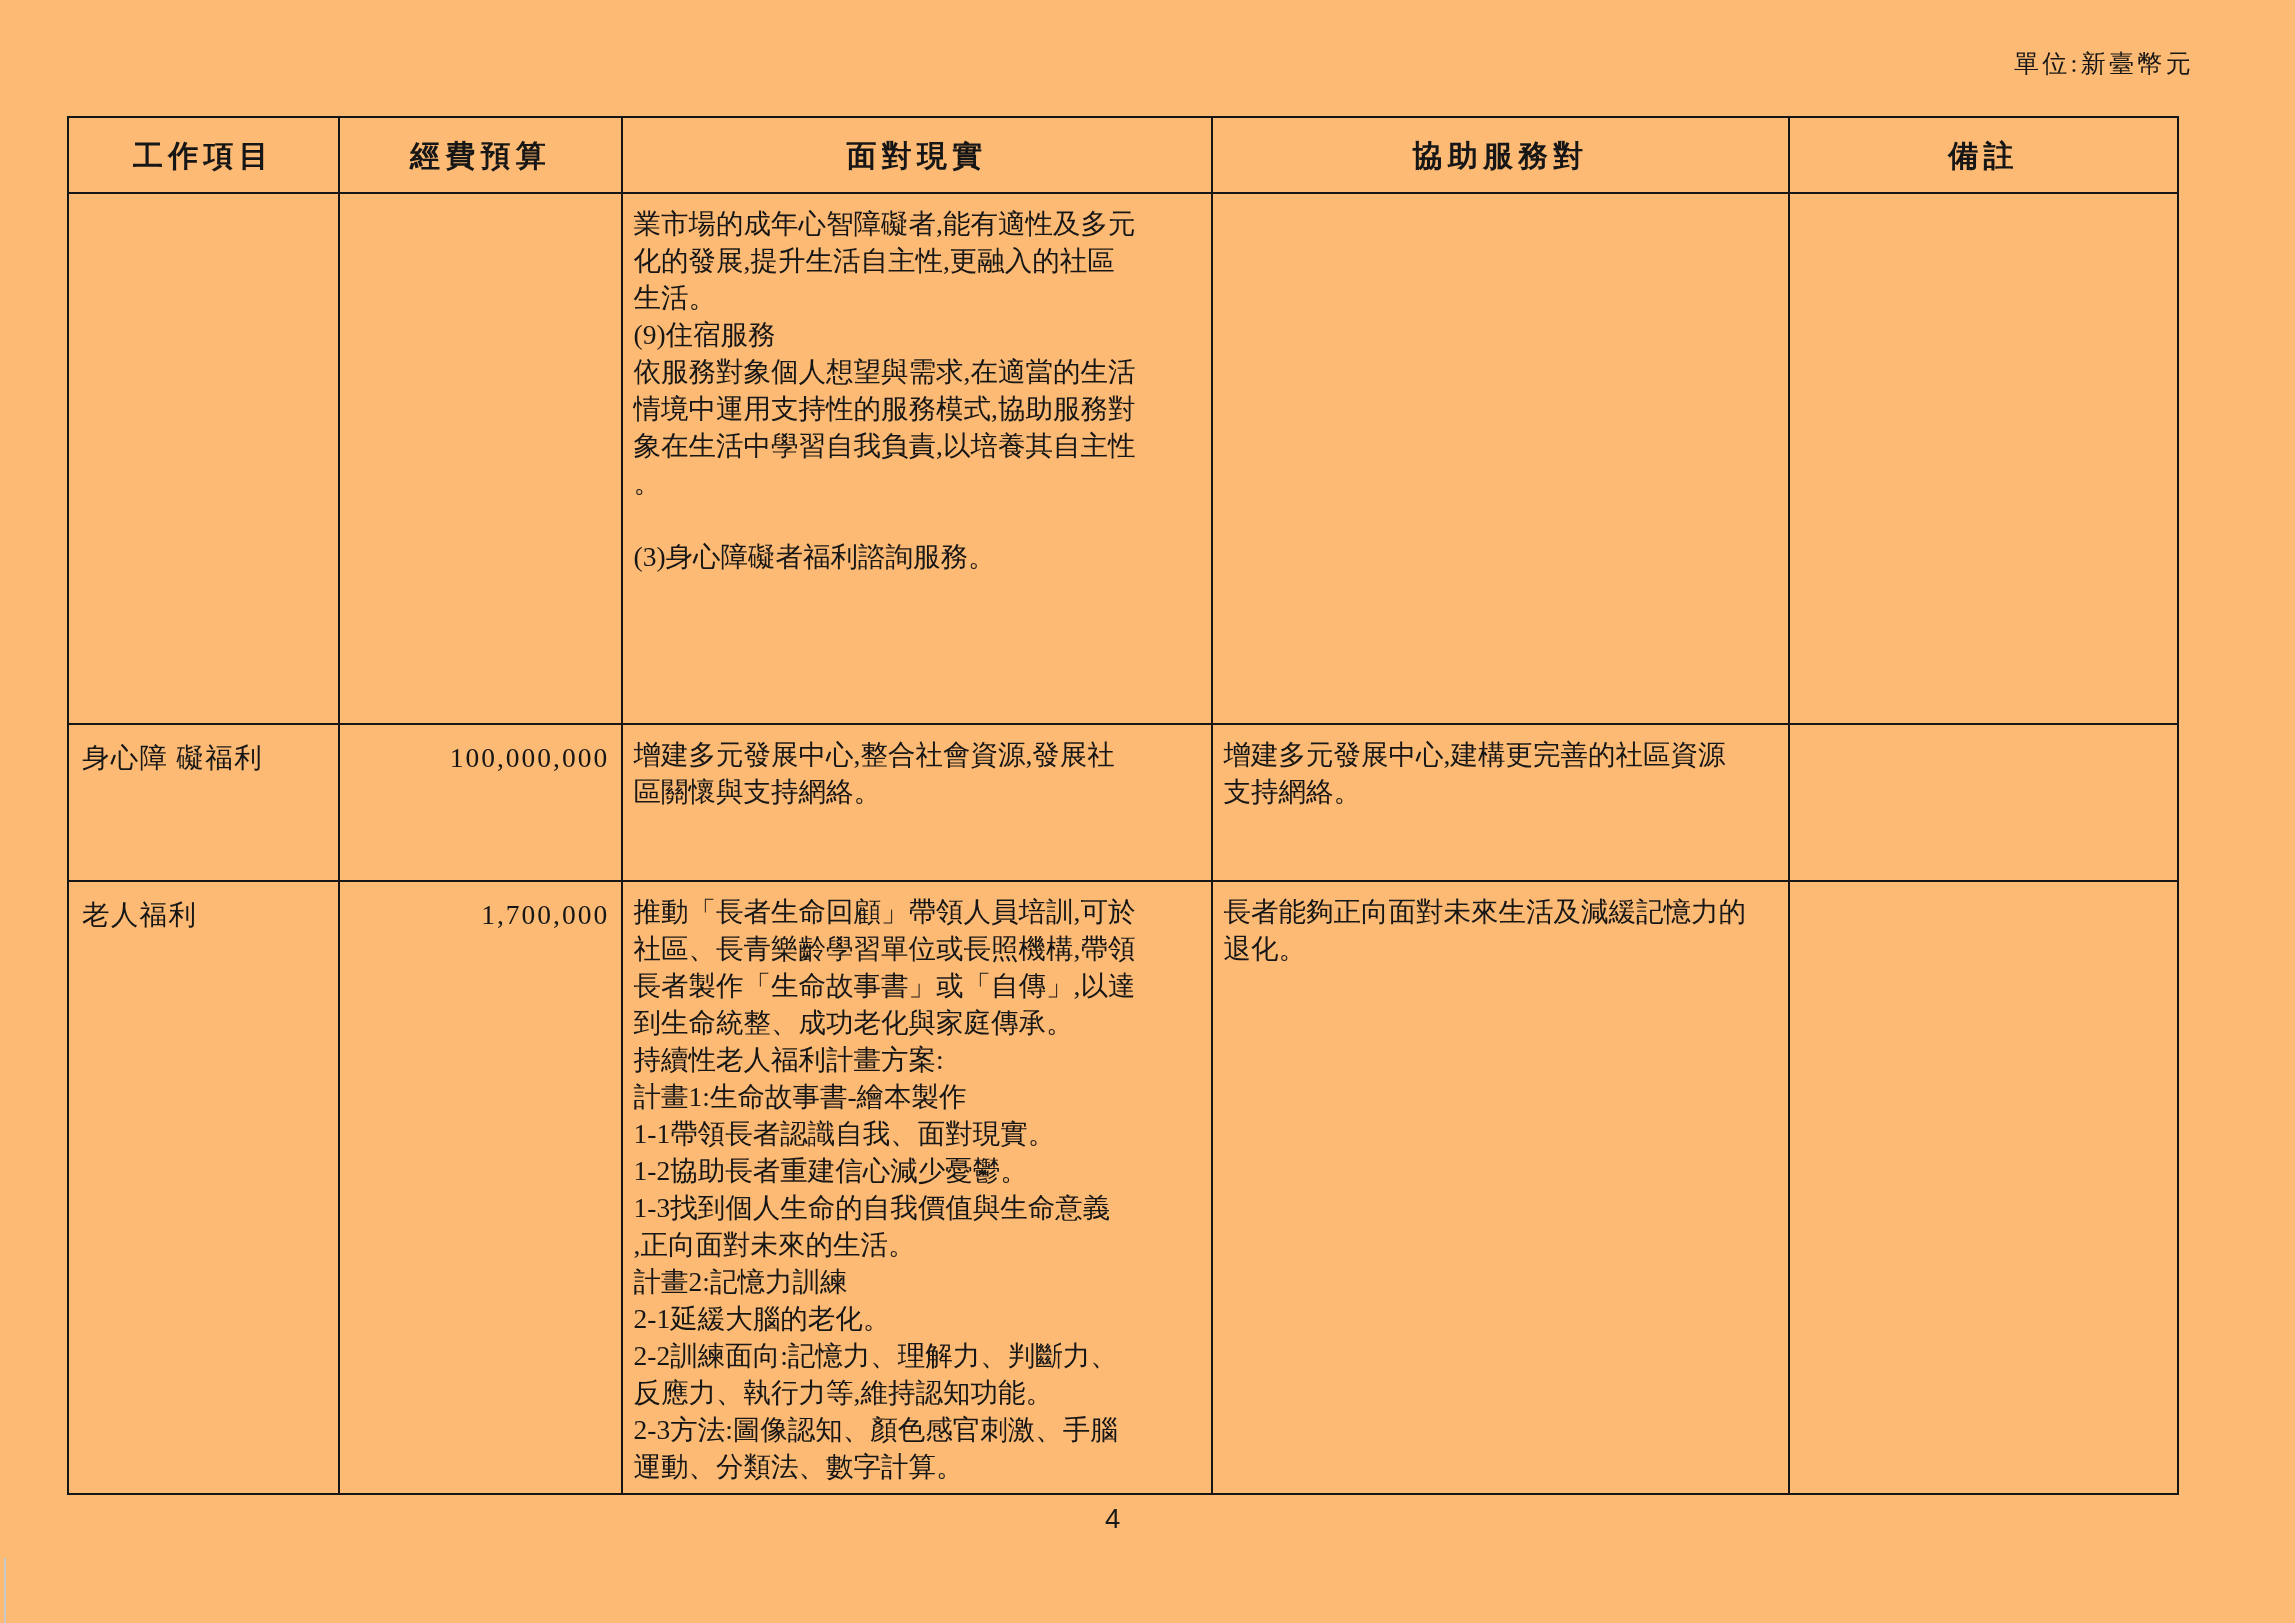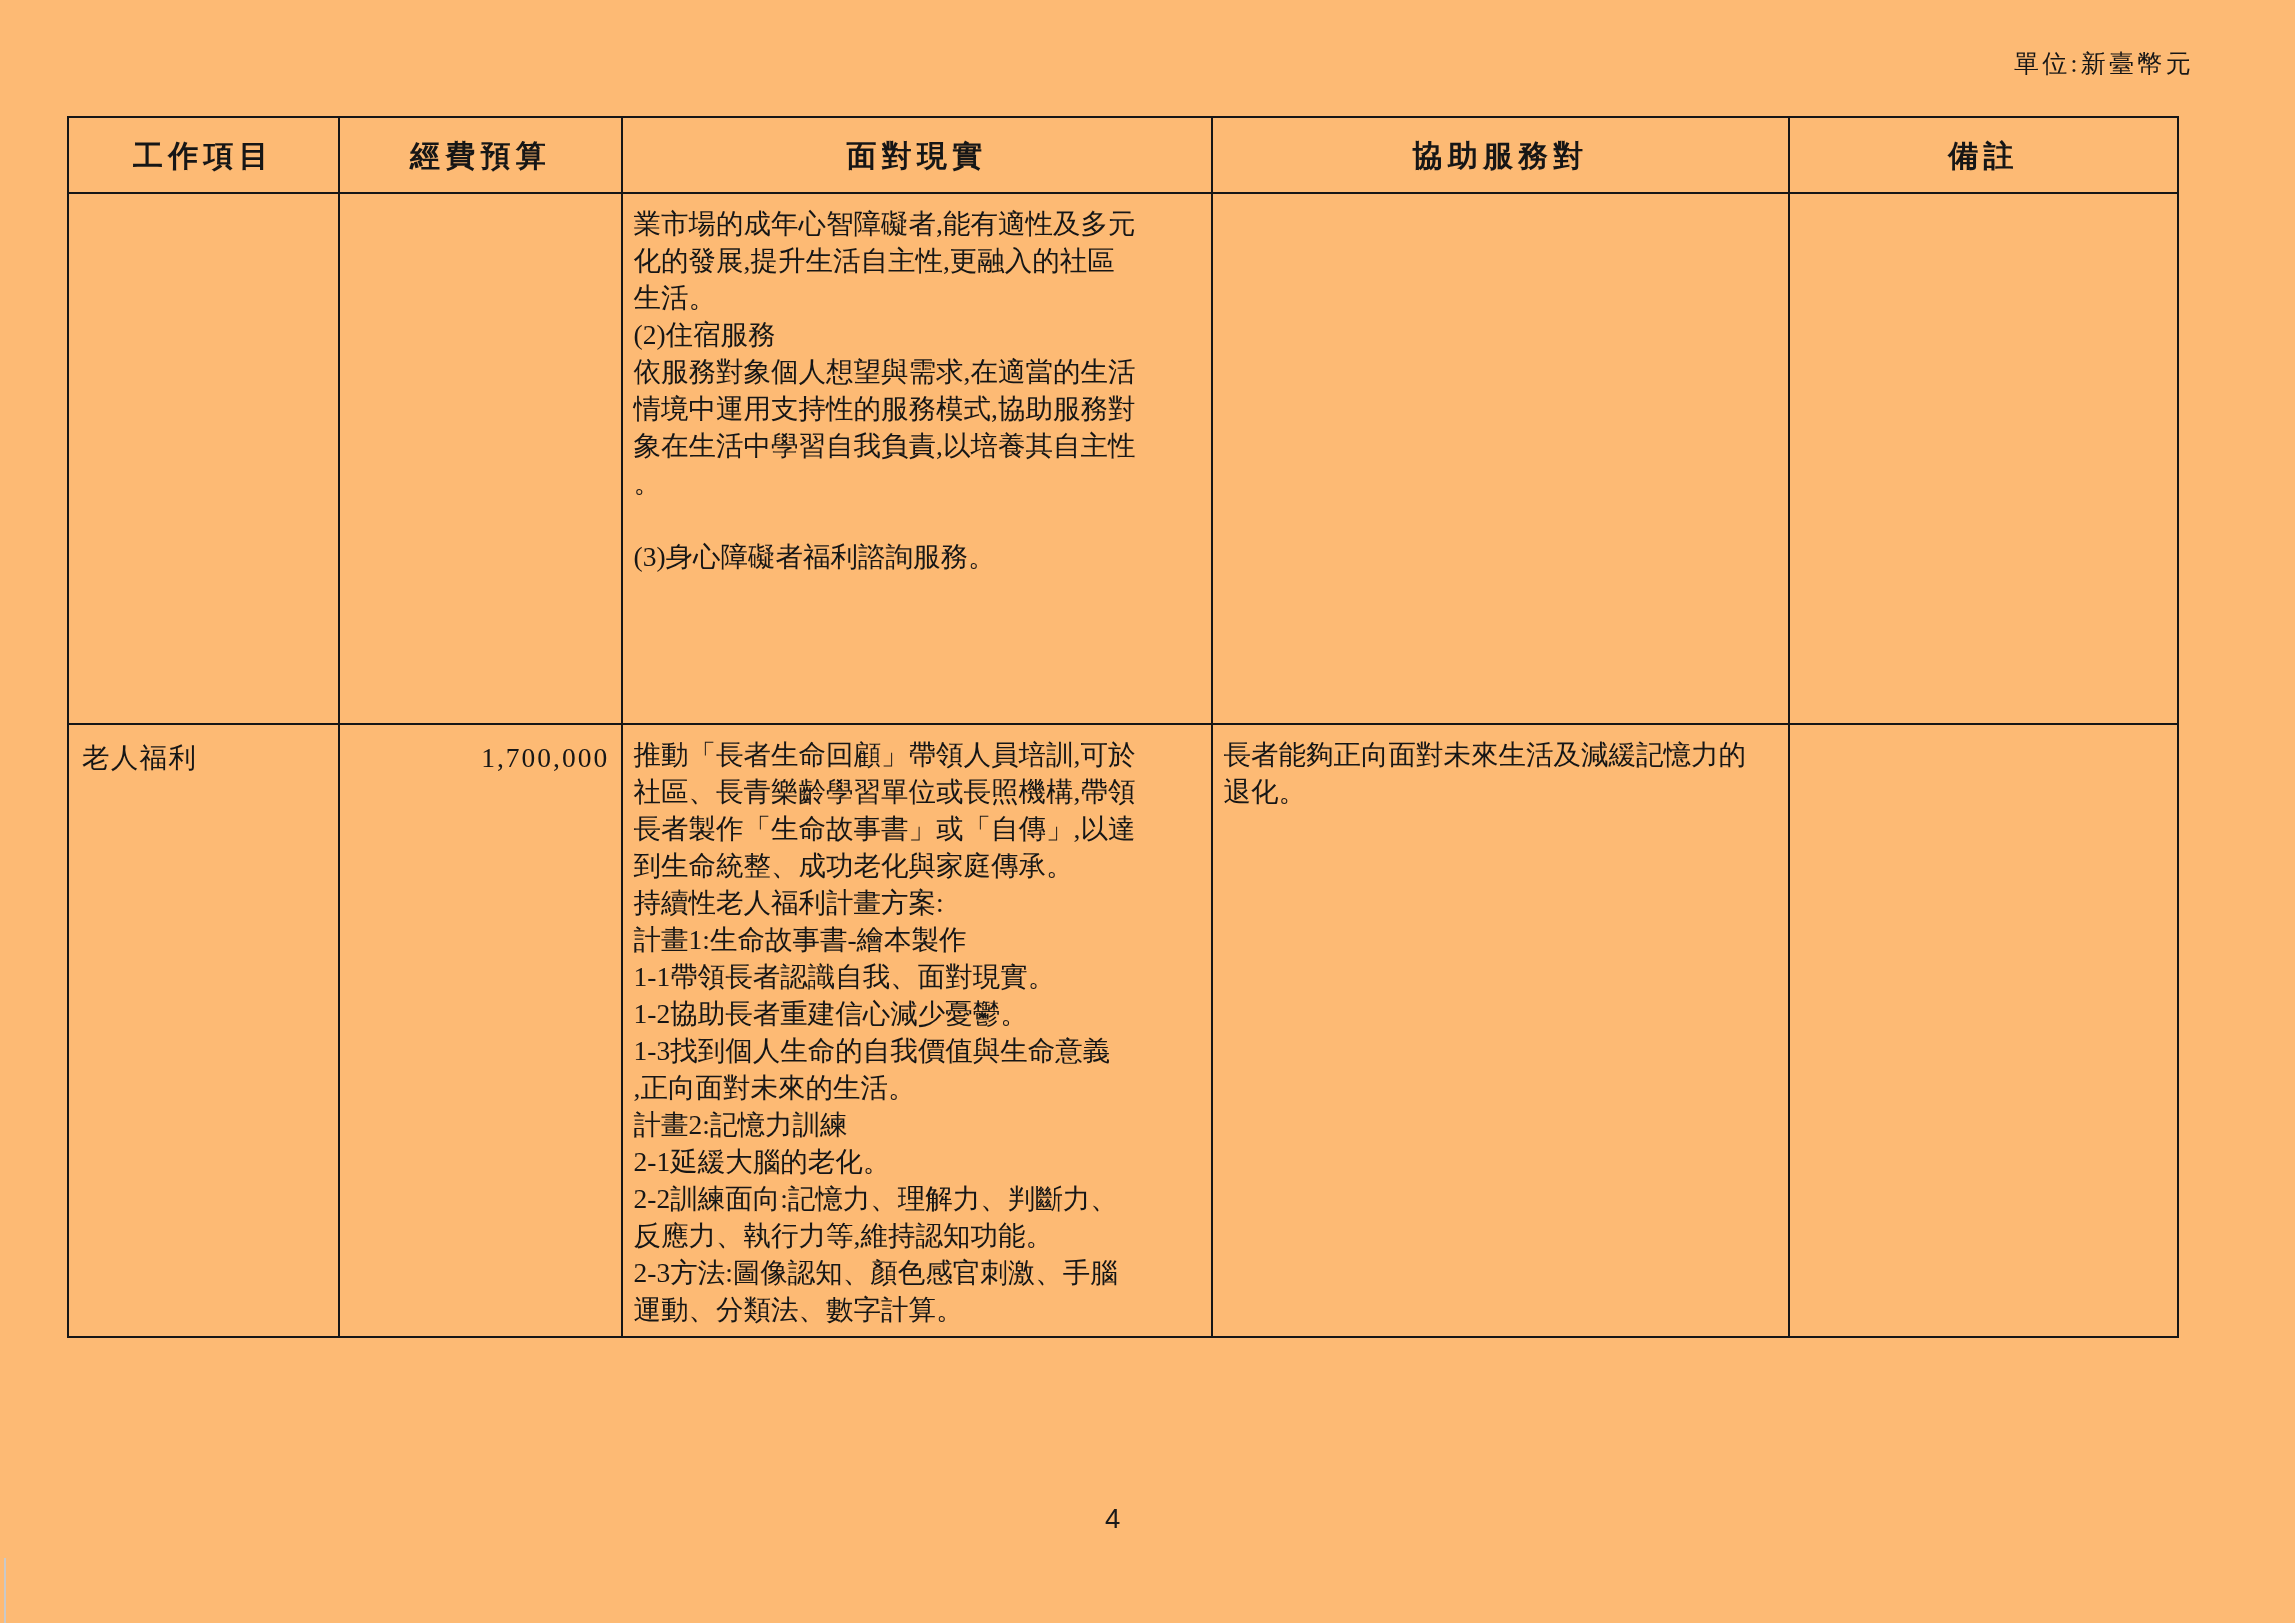--- a/index.html
+++ b/index.html
@@ -102,28 +102,37 @@
         <th>備註</th>
       </tr>
     </thead>
     <tbody>
       <tr style="height:531px">
         <td class="cell-work"></td>
         <td class="cell-budget"></td>
         <td class="cell-plan">業市場的成年心智障礙者,能有適性及多元
 化的發展,提升生活自主性,更融入的社區
 生活。
-(2)住宿服務
+(9)住宿服務
 依服務對象個人想望與需求,在適當的生活
 情境中運用支持性的服務模式,協助服務對
 象在生活中學習自我負責,以培養其自主性
 。
 
 (3)身心障礙者福利諮詢服務。</td>
         <td class="cell-expected"></td>
+        <td class="cell-remarks"></td>
+      </tr>
+      <tr style="height:157px">
+        <td class="cell-work">身心障 礙福利</td>
+        <td class="cell-budget">100,000,000</td>
+        <td class="cell-plan">增建多元發展中心,整合社會資源,發展社
+區關懷與支持網絡。</td>
+        <td class="cell-expected">增建多元發展中心,建構更完善的社區資源
+支持網絡。</td>
         <td class="cell-remarks"></td>
       </tr>
       <tr style="height:613px">
         <td class="cell-work">老人福利</td>
         <td class="cell-budget">1,700,000</td>
         <td class="cell-plan">推動「長者生命回顧」帶領人員培訓,可於
 社區、長青樂齡學習單位或長照機構,帶領
 長者製作「生命故事書」或「自傳」,以達
 到生命統整、成功老化與家庭傳承。
 持續性老人福利計畫方案:

